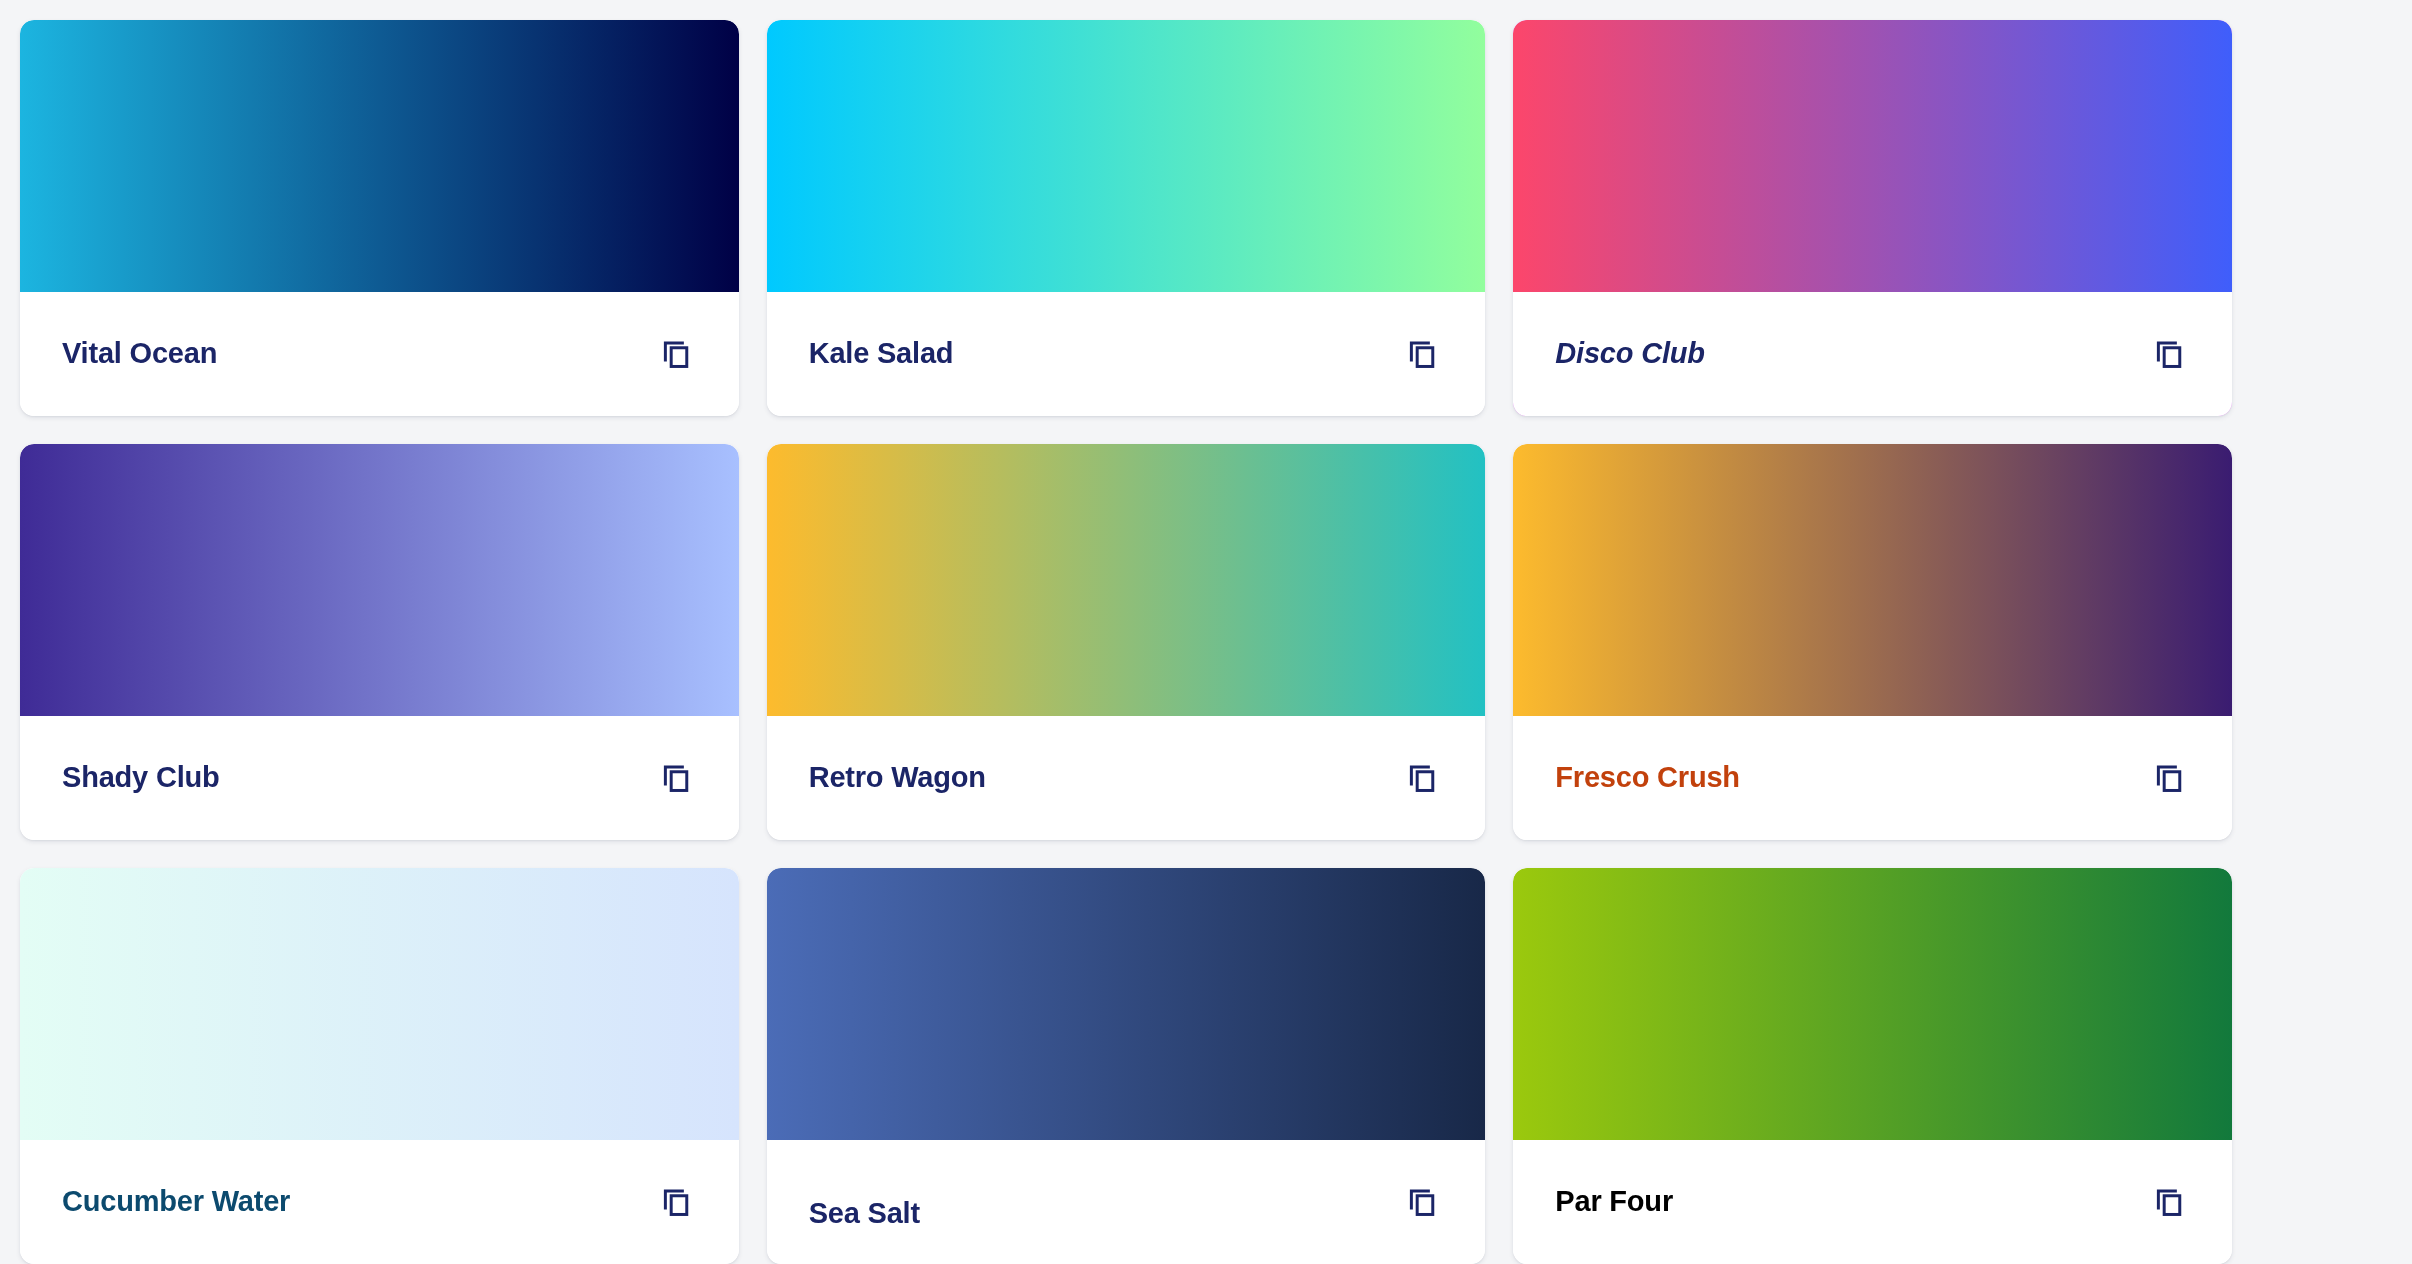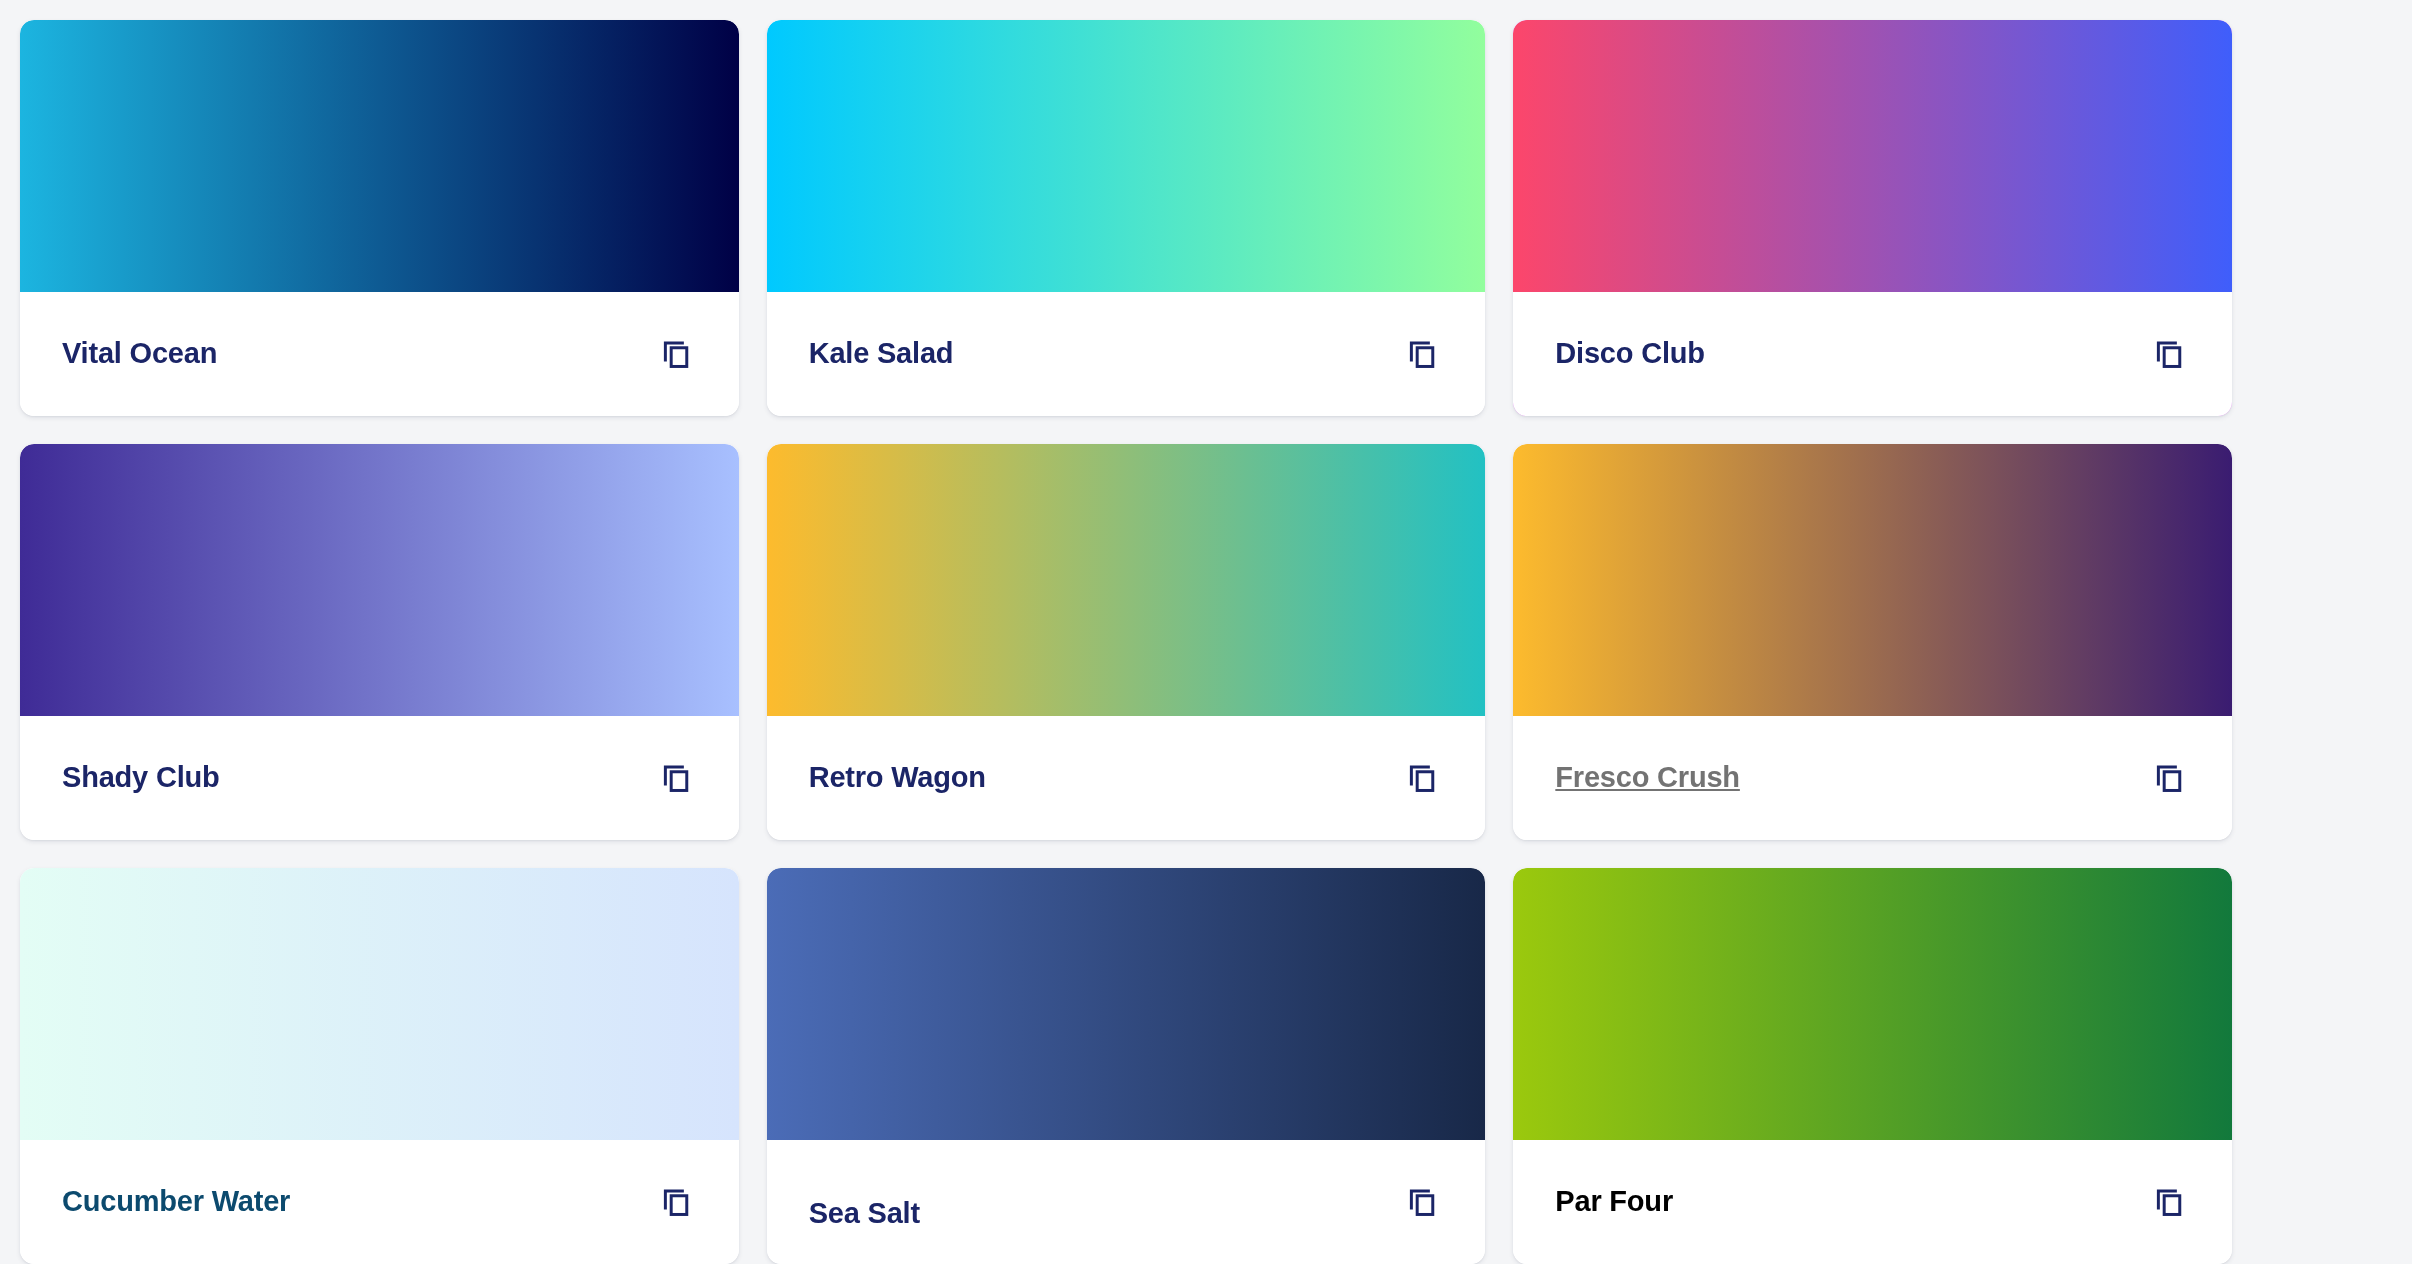--- a/index.html
+++ b/index.html
@@ -115,21 +115,21 @@
         <span>
           <svg viewBox="0 0 24 24" fill="none" xmlns="http://www.w3.org/2000/svg" aria-hidden="true">
             <path d="M4.5 16.2V4.2h12" stroke="currentColor" stroke-width="2.1" stroke-linecap="square" stroke-linejoin="miter"></path>
             <rect x="8.6" y="7.6" width="11" height="13.2" stroke="currentColor" stroke-width="2.1" fill="none"></rect>
           </svg>
         </span>
       </button>
     </div>
   </div>
 
-  <div class="gradient-card" style="background: #f0abfc;">
+  <div class="gradient-card" style="background: #f0abfc; font-style: italic;">
     <div class="gradient-swatch" style="background: linear-gradient(to right, rgb(252, 70, 107) 0%, rgb(63, 94, 251) 100%);"></div>
     <div class="card-footer">
       <span class="gradient-name" style="color: rgb(27, 37, 103);">Disco Club</span>
       <button class="copy-button" title="Copy" style="color: rgb(27, 37, 103);">
         <span>
           <svg viewBox="0 0 24 24" fill="none" xmlns="http://www.w3.org/2000/svg" aria-hidden="true">
             <path d="M4.5 16.2V4.2h12" stroke="currentColor" stroke-width="2.1" stroke-linecap="square" stroke-linejoin="miter"></path>
             <rect x="8.6" y="7.6" width="11" height="13.2" stroke="currentColor" stroke-width="2.1" fill="none"></rect>
           </svg>
         </span>
@@ -163,21 +163,21 @@
             <rect x="8.6" y="7.6" width="11" height="13.2" stroke="currentColor" stroke-width="2.1" fill="none"></rect>
           </svg>
         </span>
       </button>
     </div>
   </div>
 
   <div class="gradient-card" style="background: rgb(255, 255, 255);">
     <div class="gradient-swatch" style="background: linear-gradient(to right, rgb(253, 187, 45) 0%, rgb(58, 28, 113) 100%);"></div>
     <div class="card-footer">
-      <span class="gradient-name" style="color: #737373; text-decoration: underline;">Fresco Crush</span>
+      <span class="gradient-name" style="color: #c2410c;">Fresco Crush</span>
       <button class="copy-button" title="Copy" style="color: rgb(27, 37, 103);">
         <span>
           <svg viewBox="0 0 24 24" fill="none" xmlns="http://www.w3.org/2000/svg" aria-hidden="true">
             <path d="M4.5 16.2V4.2h12" stroke="currentColor" stroke-width="2.1" stroke-linecap="square" stroke-linejoin="miter"></path>
             <rect x="8.6" y="7.6" width="11" height="13.2" stroke="currentColor" stroke-width="2.1" fill="none"></rect>
           </svg>
         </span>
       </button>
     </div>
   </div>

